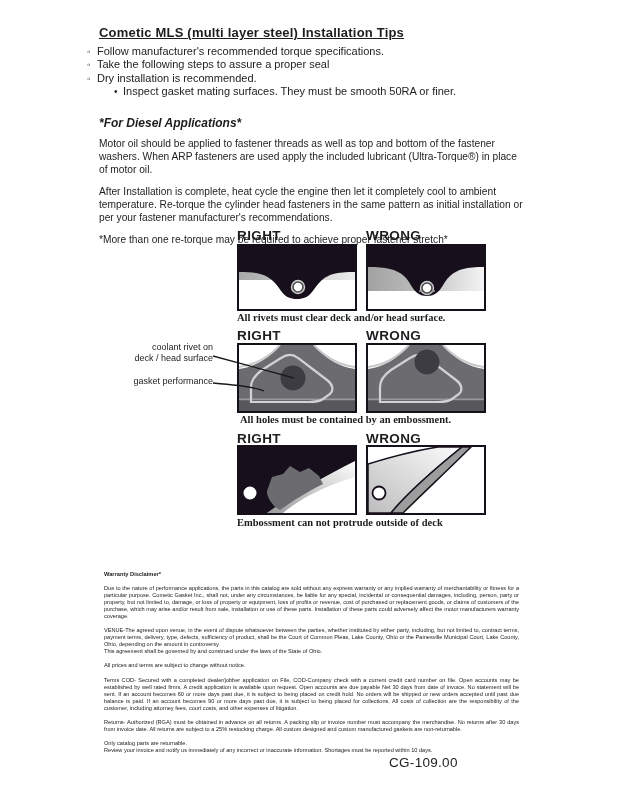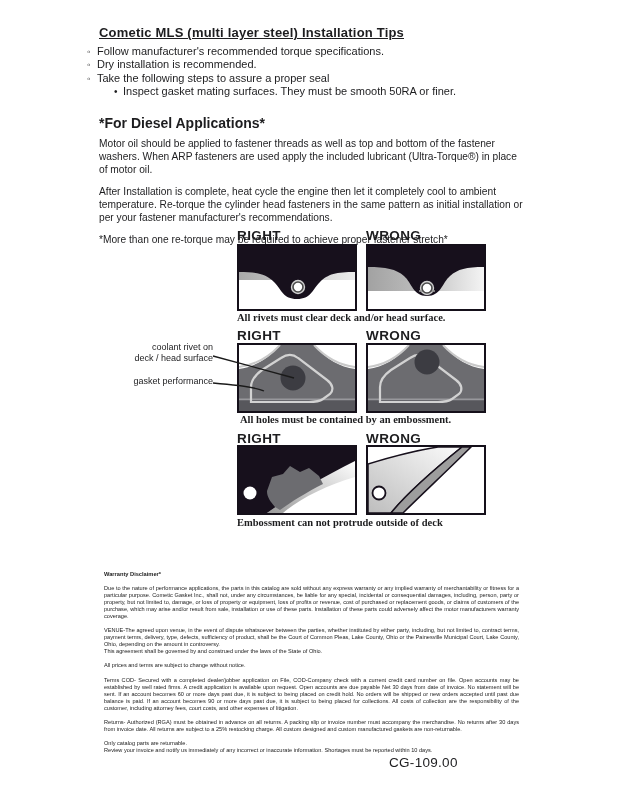--- a/index.html
+++ b/index.html
@@ -9,21 +9,21 @@
   .title{position:absolute;left:99px;top:25px;font-size:13px;font-weight:bold;
          text-decoration:underline;letter-spacing:.2px;}
 
   .bullets{position:absolute;left:87px;top:45px;width:445px;font-size:11px;line-height:13.3px;}
   .bullet{position:relative;padding-left:10px;}
   .bullet::before{content:"◦";position:absolute;left:0;top:0;font-size:10px;}
   .sub{position:relative;padding-left:36px;}
   .sub::before{content:"•";position:absolute;left:27px;top:0;font-size:10px;}
 
   .diesel{position:absolute;left:99px;top:117px;width:424px;font-size:10.2px;line-height:13px;}
-  .diesel h2{font-size:14px;font-weight:bold;margin:0 0 7px 0;}
+  .diesel h2{font-size:12px;font-weight:bold;margin:0 0 7px 0;font-style:italic;}
   .diesel p{margin:0 0 9px 0;}
 
   .dlabel{position:absolute;width:120px;font-size:13.5px;
           font-weight:bold;letter-spacing:.4px;}
   .panel{position:absolute;width:116px;border:2px solid #15101a;background:#fff;}
   .panel svg{display:block;}
   .colA{left:237px;} .colB{left:366px;}
   .caption{position:absolute;font-size:10.5px;font-weight:bold;line-height:12px;font-family:Liberation Serif, serif;}
 
   .sideLabels{position:absolute;left:108px;top:342px;width:105px;text-align:right;
@@ -41,22 +41,22 @@
 </style>
 </head>
 <body>
 
 <div class="page">
 
   <div class="title">Cometic MLS (multi layer steel) Installation Tips</div>
 
   <div class="bullets">
     <div class="bullet">Follow manufacturer's recommended torque specifications.</div>
+    <div class="bullet">Take the following steps to assure a proper seal</div>
     <div class="bullet">Dry installation is recommended.</div>
-    <div class="bullet">Take the following steps to assure a proper seal</div>
     <div class="sub">Inspect gasket mating surfaces.  They must be smooth 50RA or finer.</div>
   </div>
 
   <div class="diesel">
     <h2>*For Diesel Applications*</h2>
     <p>Motor oil should be applied to fastener threads as well as top and bottom of the fastener washers. When ARP fasteners are used apply the included lubricant (Ultra-Torque®) in place of motor oil.</p>
     <p>After Installation is complete, heat cycle the engine then let it completely cool to ambient temperature. Re-torque the cylinder head fasteners in the same pattern as initial installation or per your fastener manufacturer's recommendations.</p>
     <p>*More than one re-torque may be required to achieve proper fastener stretch*</p>
   </div>
 

